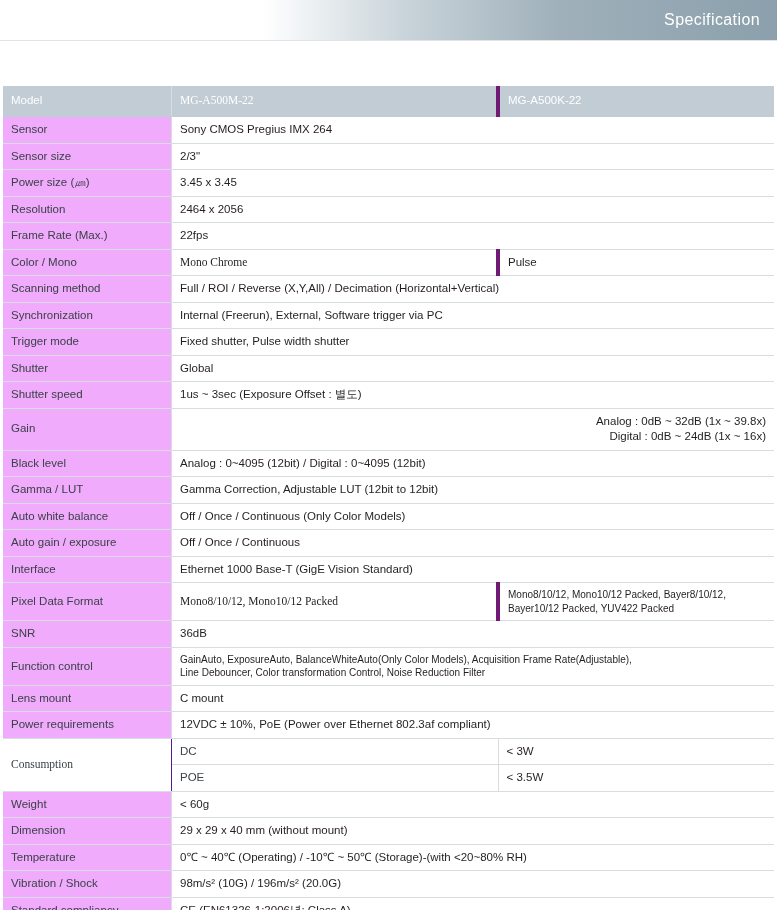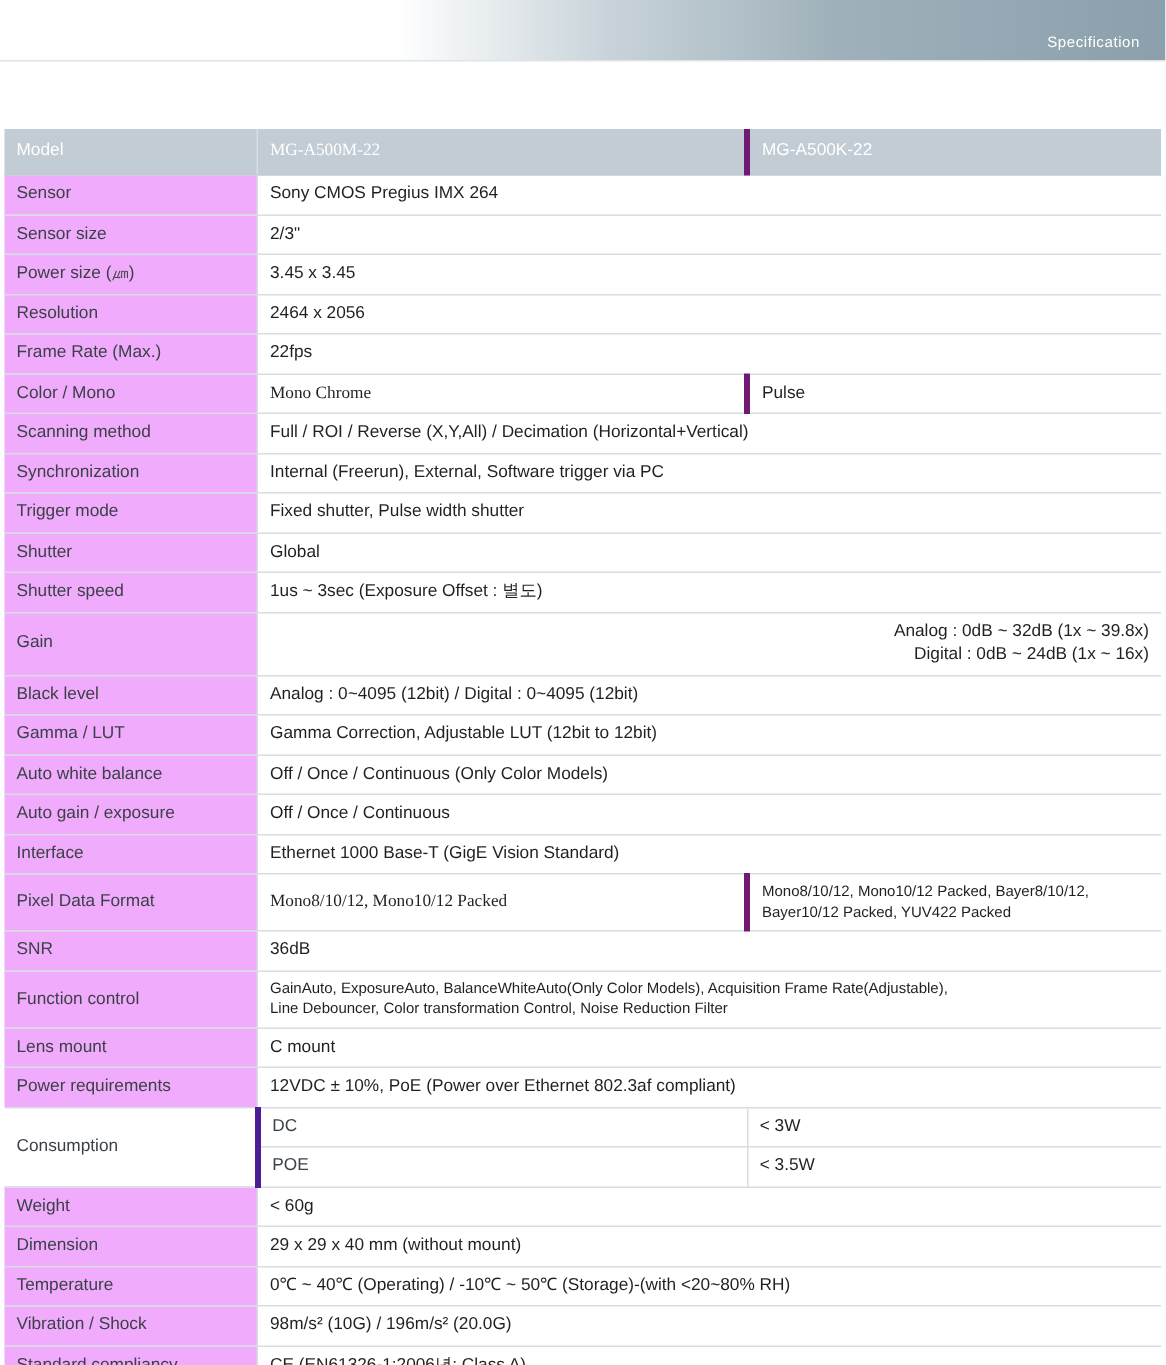--- a/index.html
+++ b/index.html
@@ -20,23 +20,23 @@
   
   .header-band {
     width: 777px;
     height: 40px;
     background: linear-gradient(to right, #ffffff 0%, #ffffff 34%, #c9d4da 52%, #9fb0ba 72%, #8ba0ac 100%);
     position: relative;
   }
   .header-title {
     position: absolute;
     right: 17px;
-    top: 23px;
+    top: 11px;
     color: #ffffff;
-    font-size: 10px;
+    font-size: 16px;
     letter-spacing: 0.4px;
   }
   .header-rule {
     width: 777px;
     height: 1px;
     background: #dfe4e7;
     margin-top: 0;
   }
 
   
@@ -78,23 +78,24 @@
     font-family: Liberation Serif, serif;
   }
   .tall { height: 24px; }
   .two-line { line-height: 1.55; text-align: right; }
   .sub-label {
     width: 60px;
     border-right: 1px solid #d8dde0;
     color: #3b4147;
   }
   .cons-label {
-    border-right: 4px solid #4c1d95;
+    border-right: 1px solid #4c1d95;
     color: #3b4147;
     vertical-align: middle;
+    font-family: Liberation Serif, serif;
   }
   .tiny-line { font-size: 10px; line-height: 1.5; }
 </style>
 </head>
 <body>
 
 <div class="header-band">
   <div class="header-title">Specification</div>
 </div>
 <div class="header-rule"></div>

